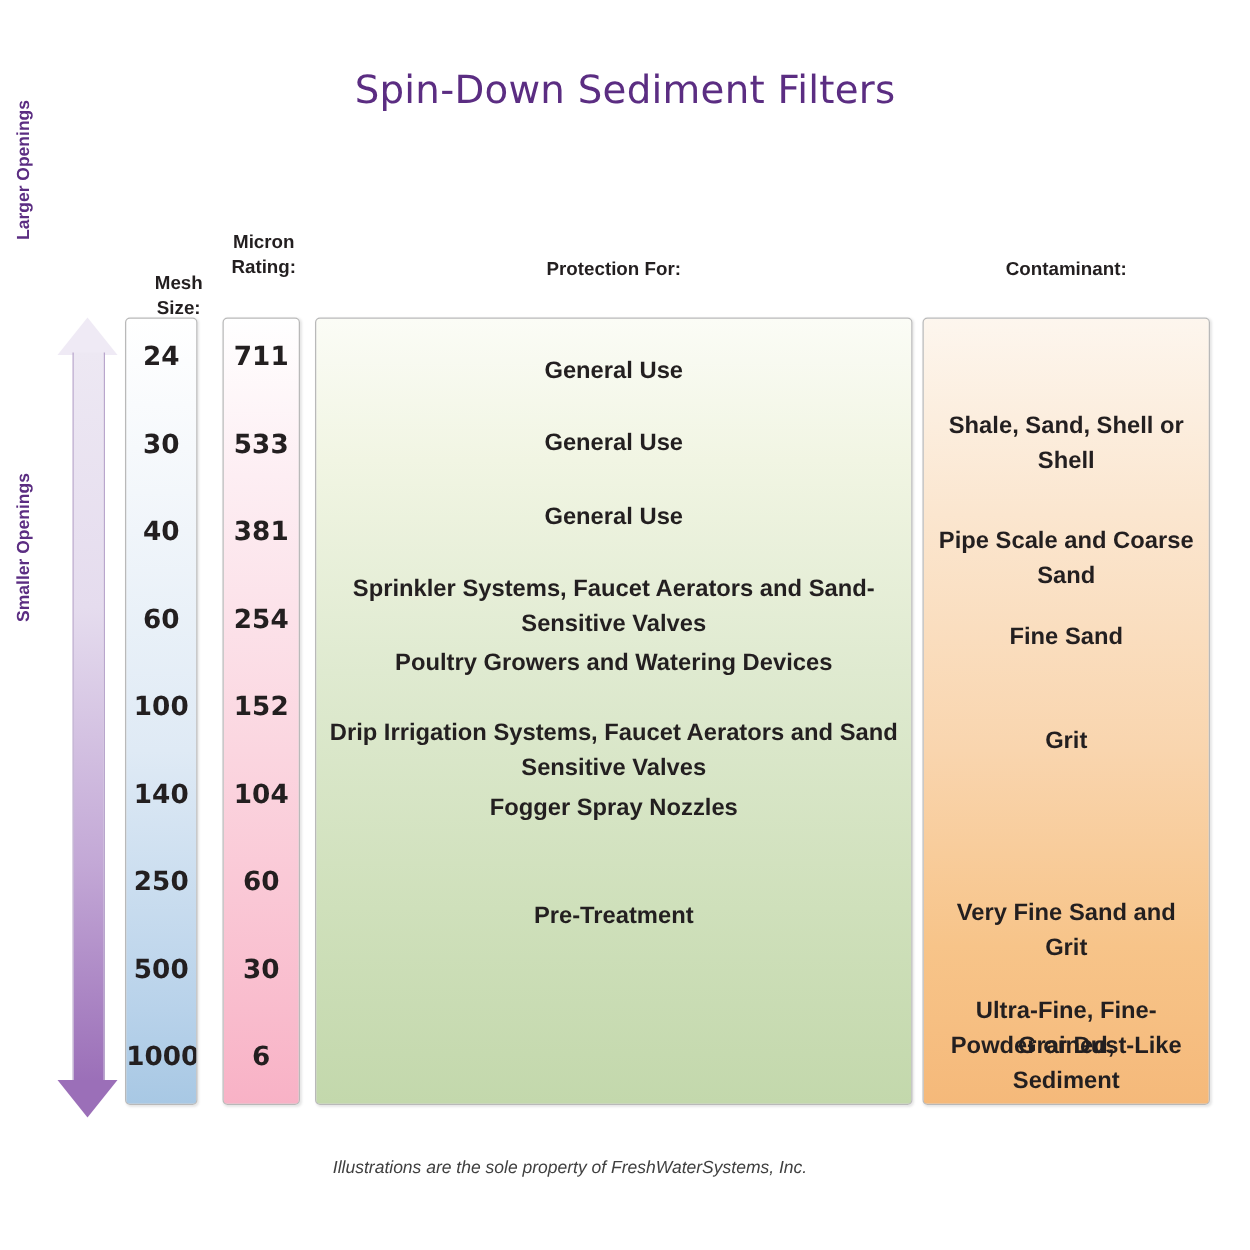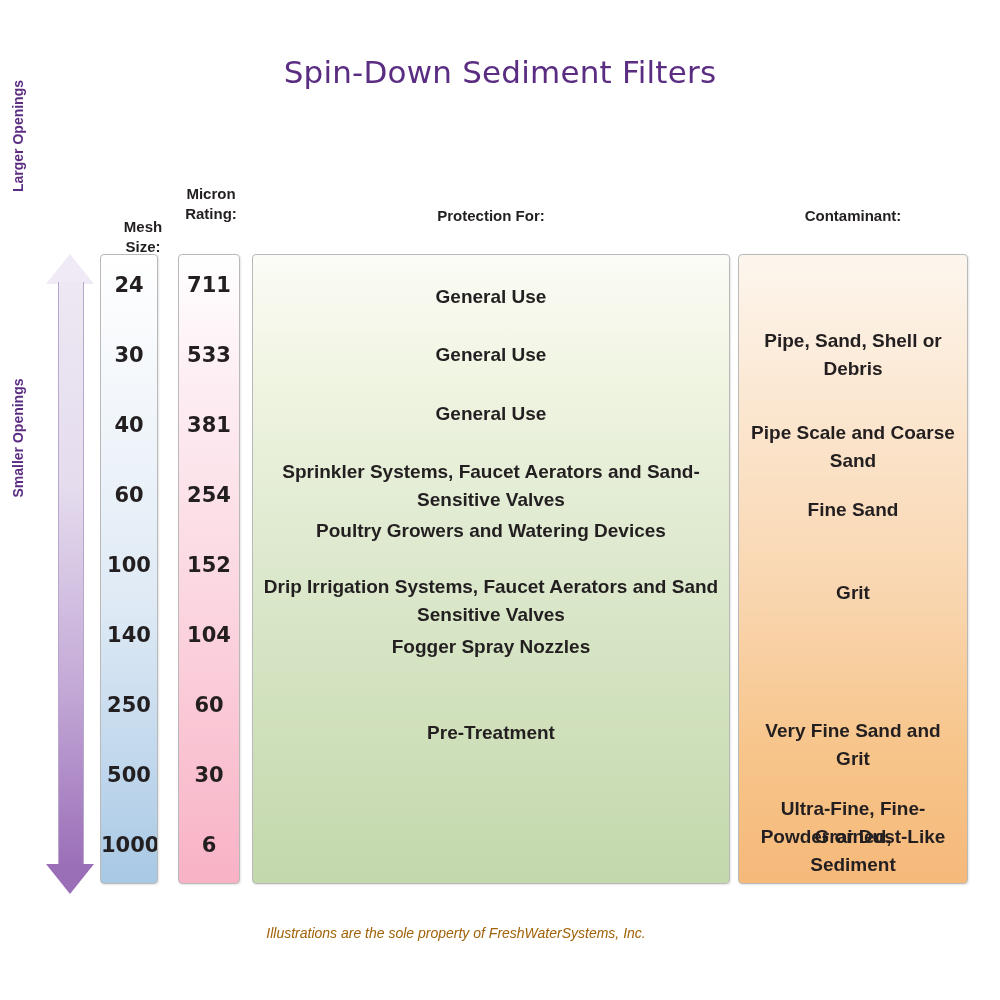--- a/index.html
+++ b/index.html
@@ -156,21 +156,21 @@
 
   
   .footer {
     position: absolute;
     top: 925px;
     left: 0;
     width: 912px;
     text-align: center;
     font-size: 14px;
     font-style: italic;
-    color: #a16207;
+    color: #404040;
   }
 </style>
 </head>
 <body>
 
 <div id="chart-root">
 
   <div class="title">Spin-Down Sediment Filters</div>
 
   <div class="col-head" id="head-mesh">
@@ -221,21 +221,21 @@
     <div class="txt-cell" style="top:86px">General Use</div>
     <div class="txt-cell" style="top:145px">General Use</div>
     <div class="txt-cell" style="top:203px">Sprinkler Systems,  Faucet Aerators  and  Sand-Sensitive Valves</div>
     <div class="txt-cell" style="top:262px">Poultry Growers  and  Watering Devices</div>
     <div class="txt-cell" style="top:318px">Drip Irrigation Systems, Faucet Aerators and Sand Sensitive Valves</div>
     <div class="txt-cell" style="top:378px">Fogger Spray Nozzles</div>
     <div class="txt-cell" style="top:464px">Pre-Treatment</div>
   </div>
 
   <div class="col-box" id="contaminant-col">
-    <div class="txt-cell" style="top:72px">Pipe, Sand, Shell or Debris</div>
+    <div class="txt-cell" style="top:72px">Shale, Sand, Shell or Shell</div>
     <div class="txt-cell" style="top:164px">Pipe Scale and Coarse Sand</div>
     <div class="txt-cell" style="top:241px">Fine Sand</div>
     <div class="txt-cell" style="top:324px">Grit</div>
     <div class="txt-cell" style="top:462px">Very Fine Sand and Grit</div>
     <div class="txt-cell" style="top:540px">Ultra-Fine, Fine-Grained,</div>
     <div class="txt-cell" style="top:568px">Powder or Dust-Like Sediment</div>
   </div>
 
   <div class="footer">Illustrations are the sole property of FreshWaterSystems, Inc.</div>
 </div>

